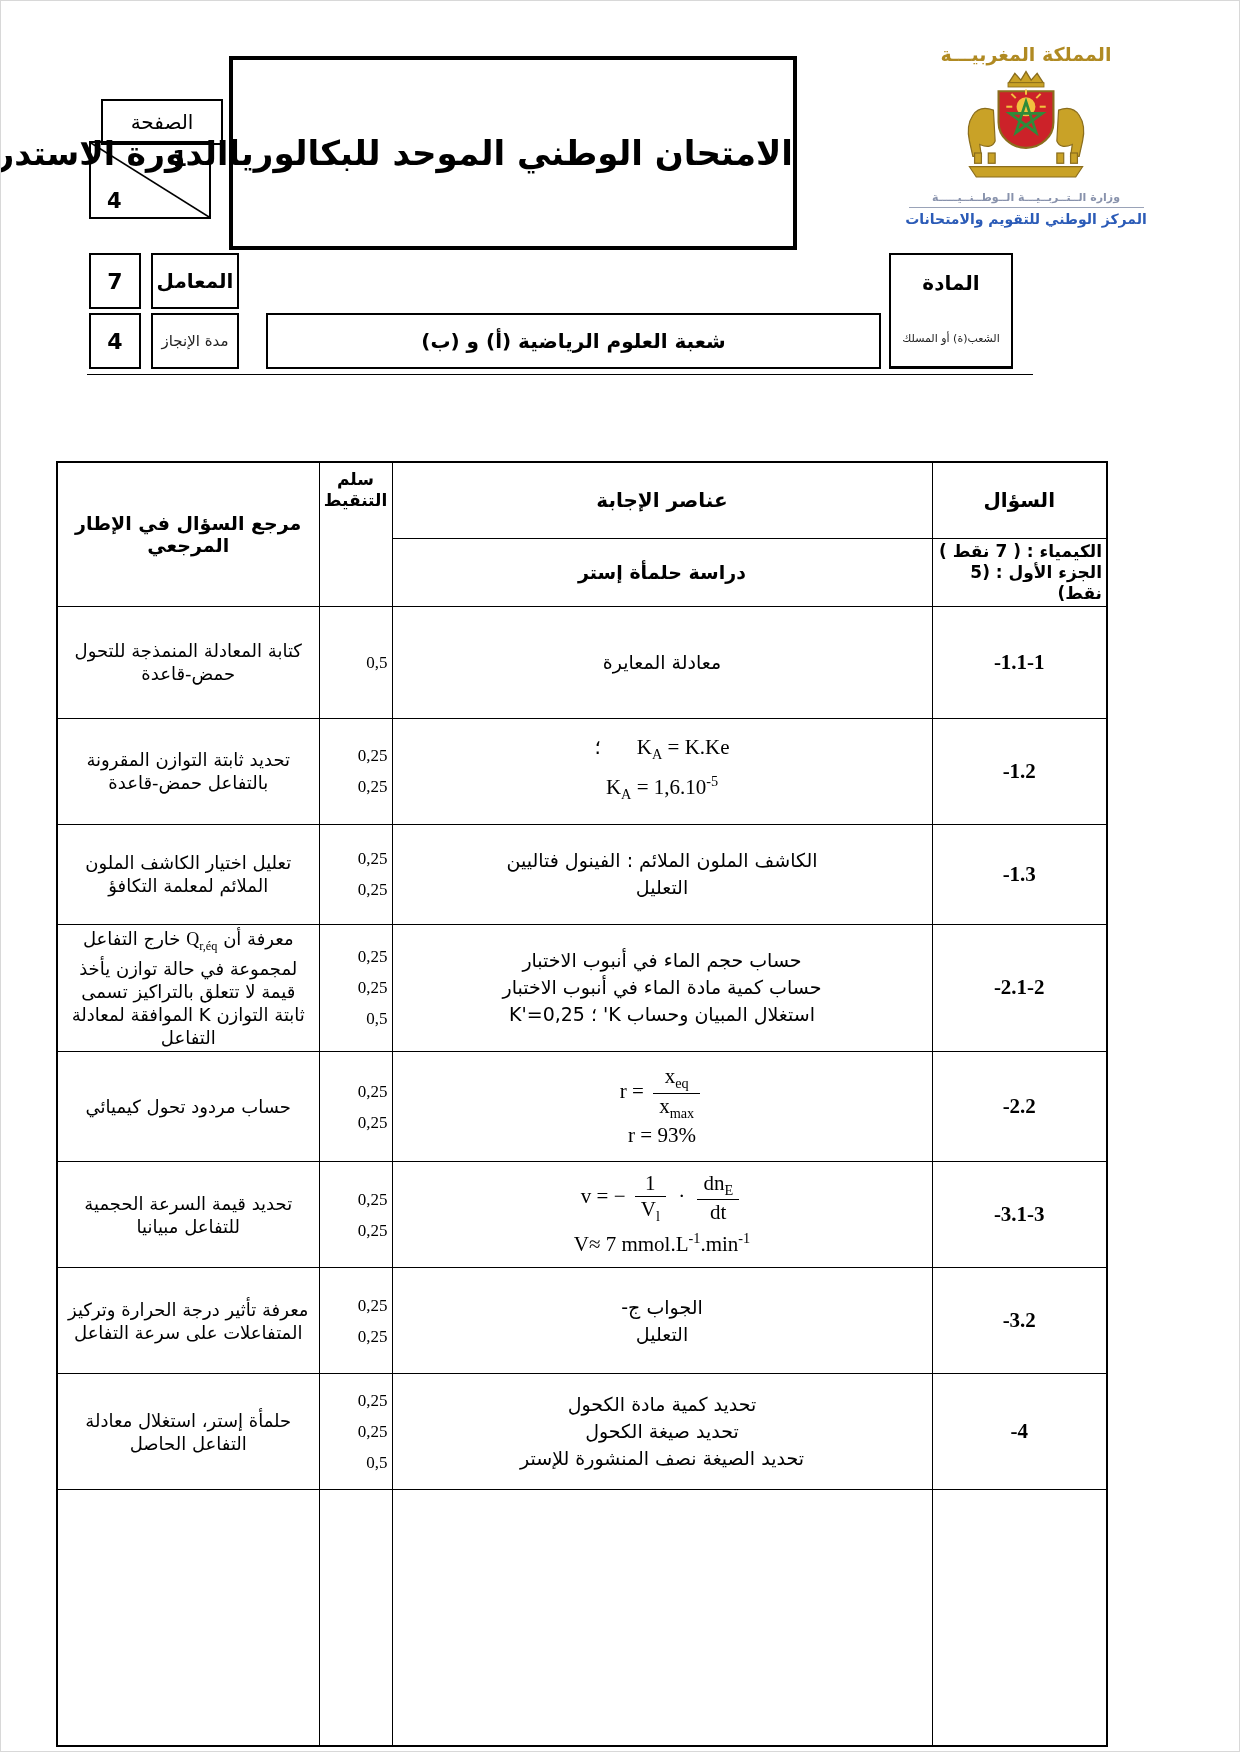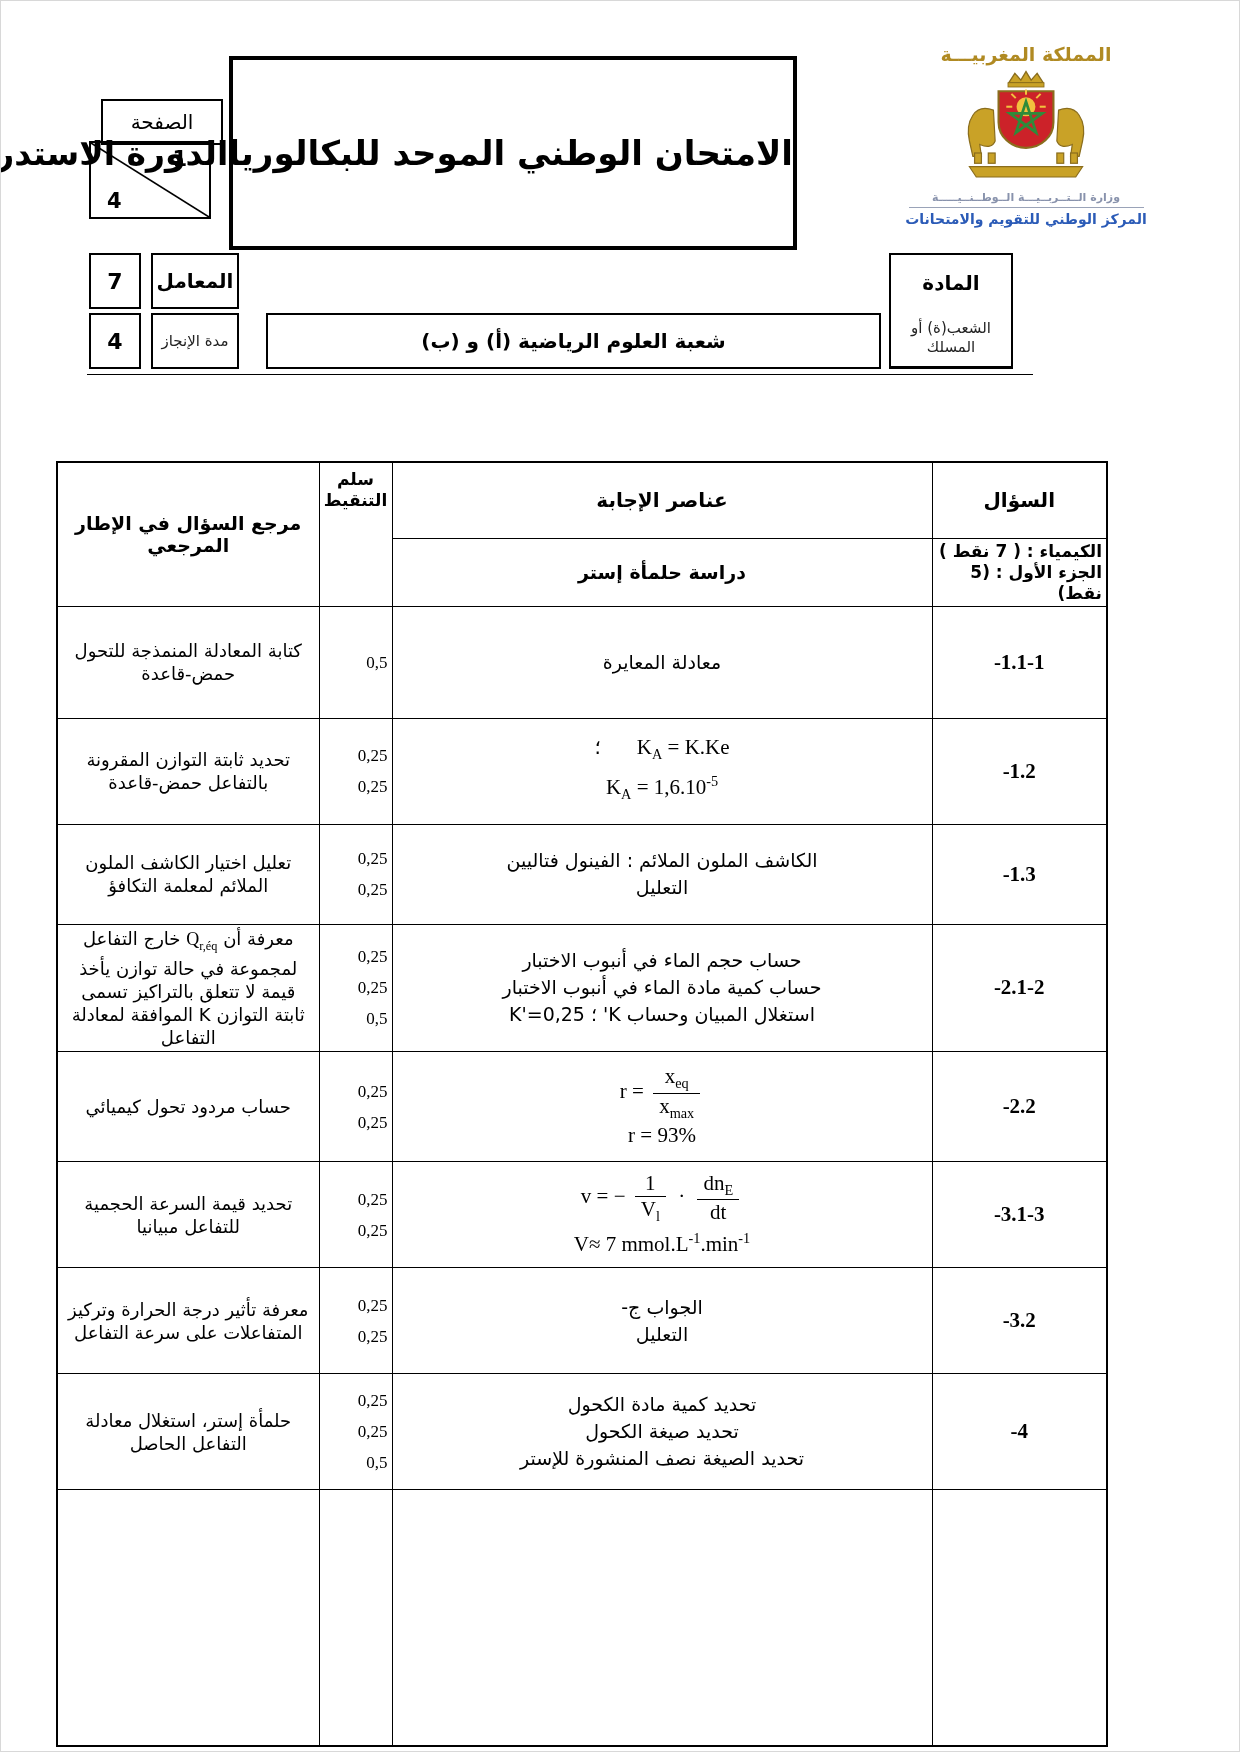--- a/index.html
+++ b/index.html
@@ -38,21 +38,21 @@
   .bmu{left:150px;top:252px;width:88px;height:56px;font-weight:bold;font-size:20px;}
   .b4{left:88px;top:312px;width:52px;height:56px;font-weight:bold;font-size:22px;}
   .bdu{left:150px;top:312px;width:88px;height:56px;font-size:15px;line-height:19px;color:#222;}
   .bsubj{left:265px;top:252px;width:615px;height:56px;font-weight:bold;font-size:21px;position:absolute;}
   .bcode{position:absolute;left:12px;top:8px;width:76px;height:38px;border:3px solid #000;box-sizing:border-box;
          display:flex;align-items:center;justify-content:center;font-weight:bold;font-size:20px;direction:ltr;}
   .bbranch{left:265px;top:312px;width:615px;height:56px;font-weight:bold;font-size:20px;}
   .brightbox{left:888px;top:252px;width:124px;height:116px;border:2px solid #000;border-bottom-width:3px;
              box-sizing:border-box;direction:rtl;}
   .brb-top{height:55px;display:flex;align-items:center;justify-content:center;font-weight:bold;font-size:20px;}
-  .brb-bot{height:56px;display:flex;align-items:center;justify-content:center;font-size:15px;line-height:19px;
+  .brb-bot{height:56px;display:flex;align-items:center;justify-content:center;font-size:11px;line-height:19px;
            color:#222;text-align:center;}
   .infoline{left:86px;top:373px;width:946px;height:1px;background:#000;}
 
   
   .main-table{position:absolute;left:55px;top:460px;width:1050px;border-collapse:collapse;
               table-layout:fixed;direction:rtl;border:2px solid #000;}
   .main-table td{border:1px solid #000;vertical-align:middle;padding:2px 4px;box-sizing:border-box;overflow:hidden;}
   .hA{height:76px;}
   .hq,.ha{text-align:center;font-weight:bold;font-size:20px;}
   .hs{vertical-align:top !important;text-align:center;font-weight:bold;font-size:17px;padding-top:6px !important;line-height:21px;}

